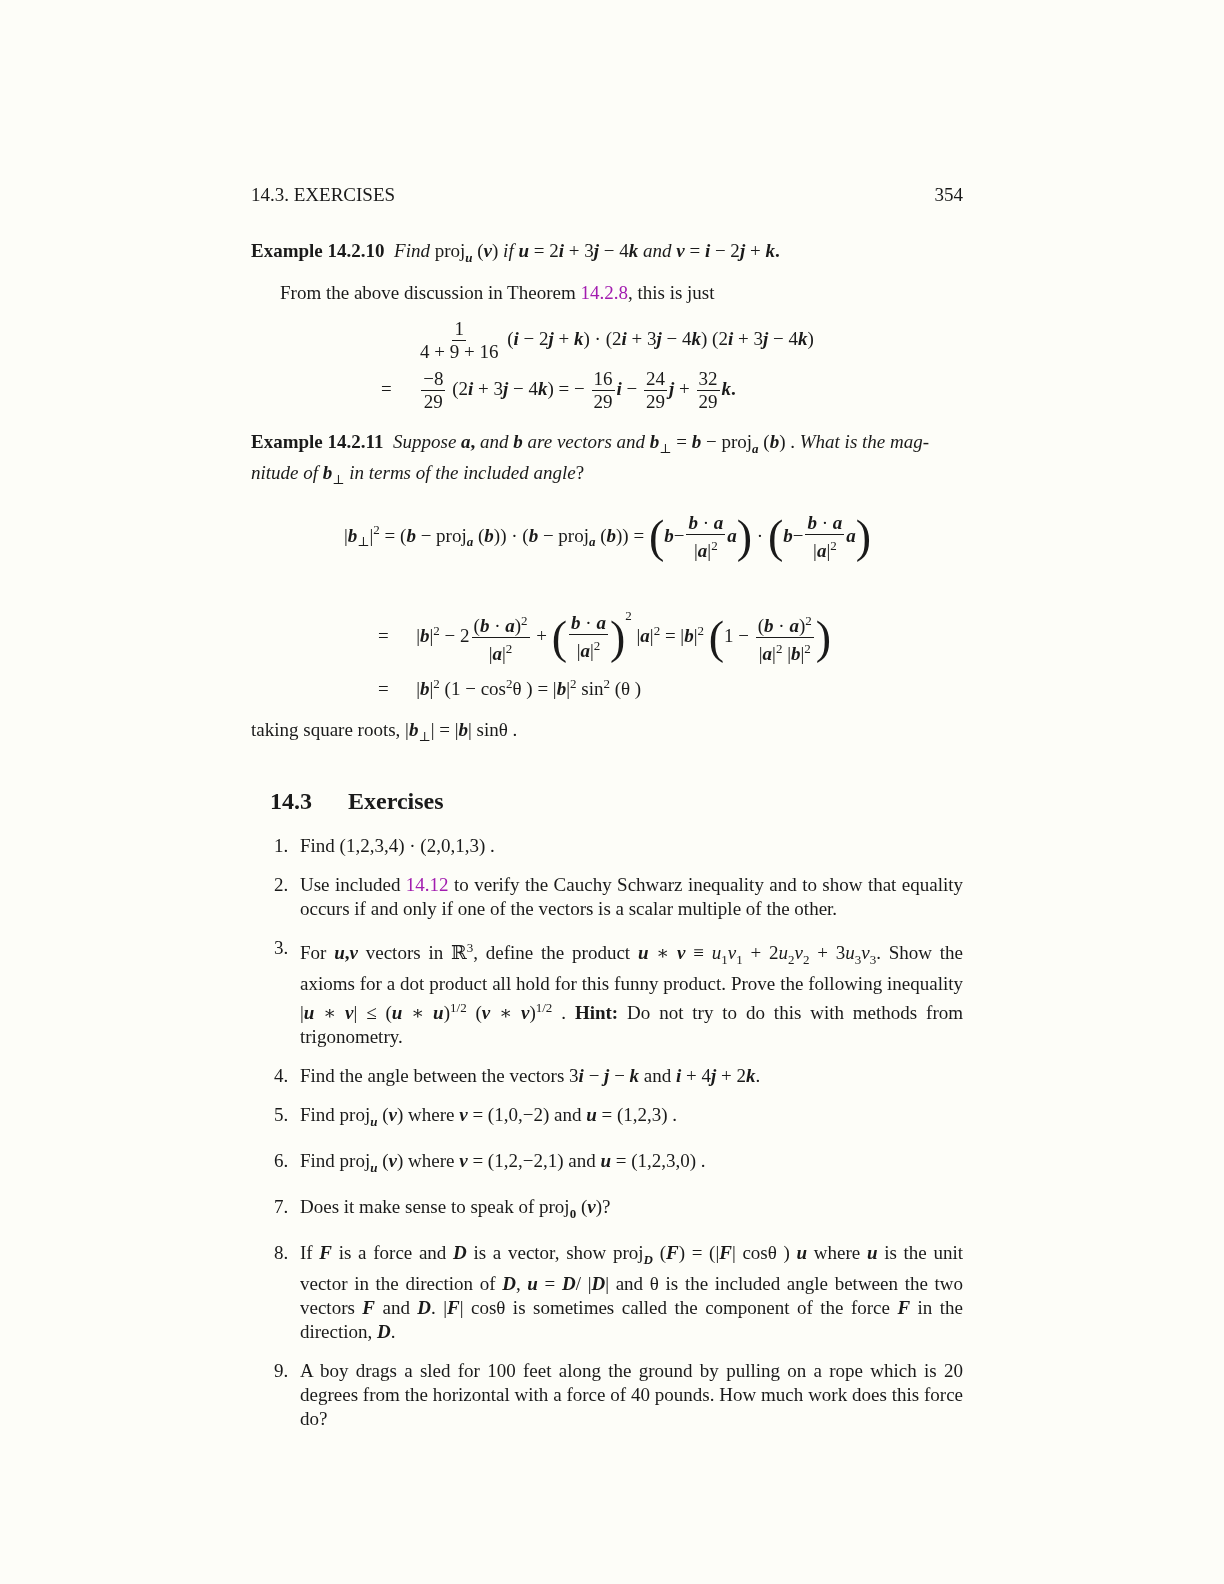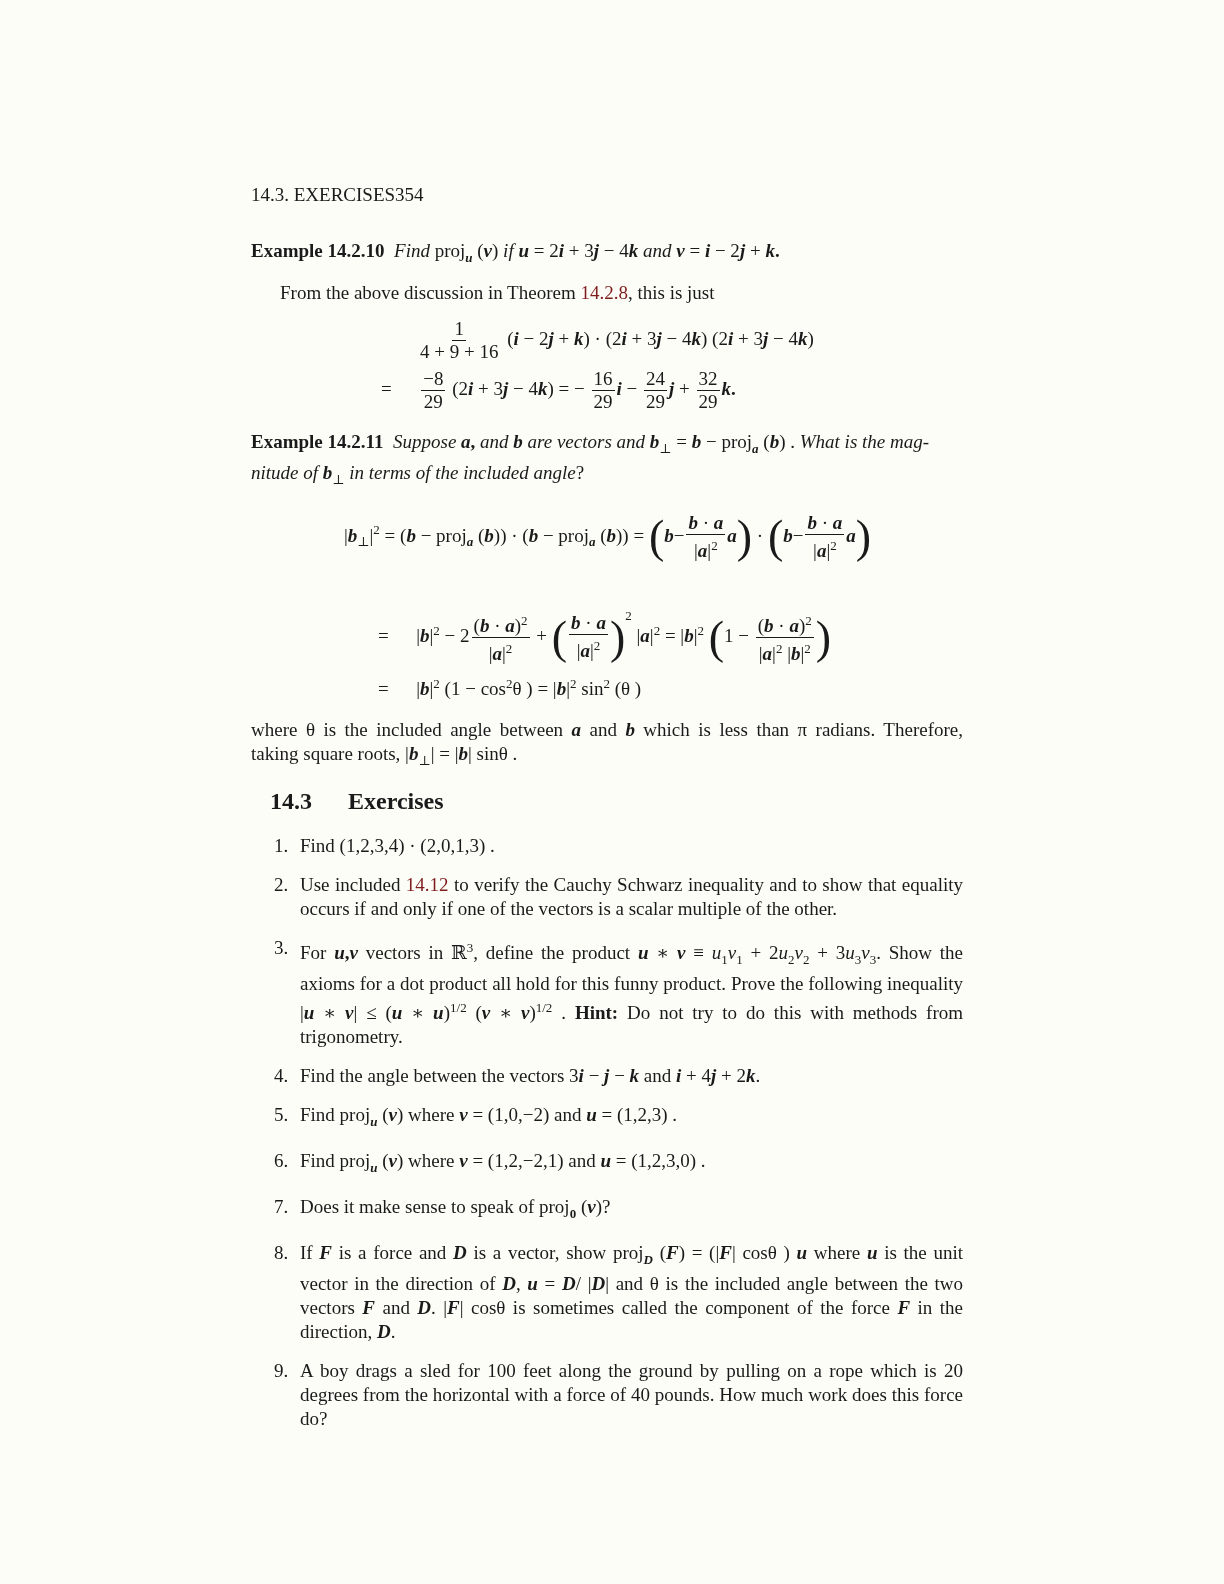--- a/index.html
+++ b/index.html
@@ -5,23 +5,23 @@
   html, body { margin: 0; padding: 0; }
   body {
     width: 1224px; height: 1584px;
     background: #fdfdf8;
     font-family: "Liberation Serif", "DejaVu Serif", serif;
     color: #1a1a1a;
     position: relative;
     overflow: hidden;
   }
   .abs { position: absolute; }
-  .running-head { top: 184px; left: 251px; width: 712px; font-size: 19px; display: flex; justify-content: flex-start; font-family: Liberation Serif, serif; }
+  .running-head { top: 184px; left: 251px; width: 712px; font-size: 19px; display: flex; justify-content: space-between; font-family: Liberation Serif, serif; }
   .p { font-size: 19px; line-height: 24px; }
-  .link { color: #7f1d1d; }
+  .link { color: #a21caf; }
   b.bf { font-weight: bold; }
   i.it { font-style: italic; }
   .mv { font-style: italic; font-weight: bold; }
   .frac { display: inline-flex; flex-direction: column; align-items: center; vertical-align: middle; margin: 0 2px; }
   .frac .num { border-bottom: 1px solid #1a1a1a; padding: 0 2px; line-height: 22px; }
   .frac .den { line-height: 22px; padding: 0 2px; text-align: right; }
   .math { font-size: 19px; white-space: nowrap; }
   .bigp { font-size: 46px; line-height: 46px; vertical-align: middle; font-weight: 200; }
   .sec-title { font-size: 24px; font-weight: bold; }
   .ex-item { display: flex; font-size: 19px; line-height: 24px; }
@@ -112,21 +112,20 @@
       <span class="den">|<span class="mv">a</span>|<sup>2</sup> |<span class="mv">b</span>|<sup>2</sup></span>
     </span><span class="bigp">)</span>
 </div>
 
 <div class="abs math" style="top:676px; left:378px;">
   = <span style="display:inline-block; width:18px;"></span>
   |<span class="mv">b</span>|<sup>2</sup> (1 − cos<sup>2</sup>θ ) = |<span class="mv">b</span>|<sup>2</sup> sin<sup>2</sup> (θ )
 </div>
 
 <div class="abs p" style="top:718px; left:251px; width:712px;">
-  <div style="text-align:justify; text-align-last:justify;">where θ is the included angle between <span class="mv">a</span> and <span class="mv">b</span> which is less than π radians. Therefore,</div>
   <div>taking square roots, |<span class="mv">b</span><sub>⊥</sub>| = |<span class="mv">b</span>| sinθ .</div>
 </div>
 
 <div class="abs sec-title" style="top:788px; left:270px;">
   <span>14.3</span>
   <span style="display:inline-block; width:24px;"></span>
   <span>Exercises</span>
 </div>
 
 <div class="abs" style="top:834px; left:274px; width:689px;">

